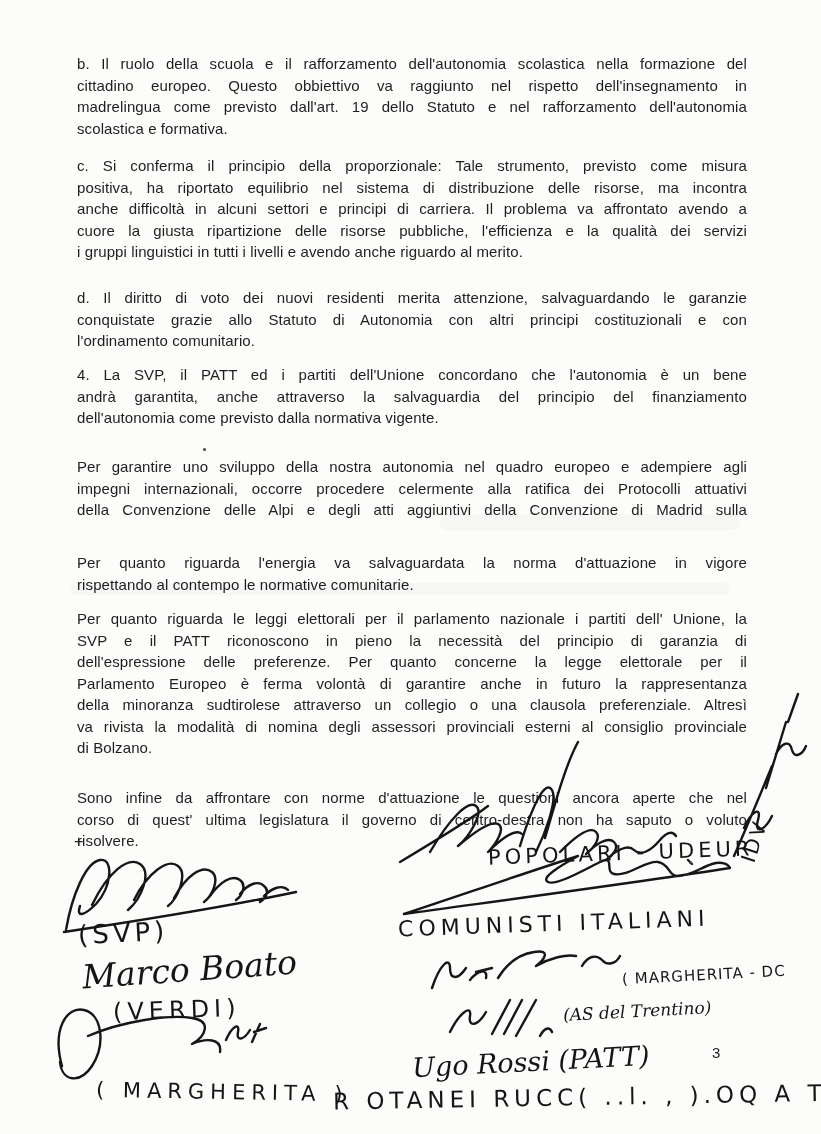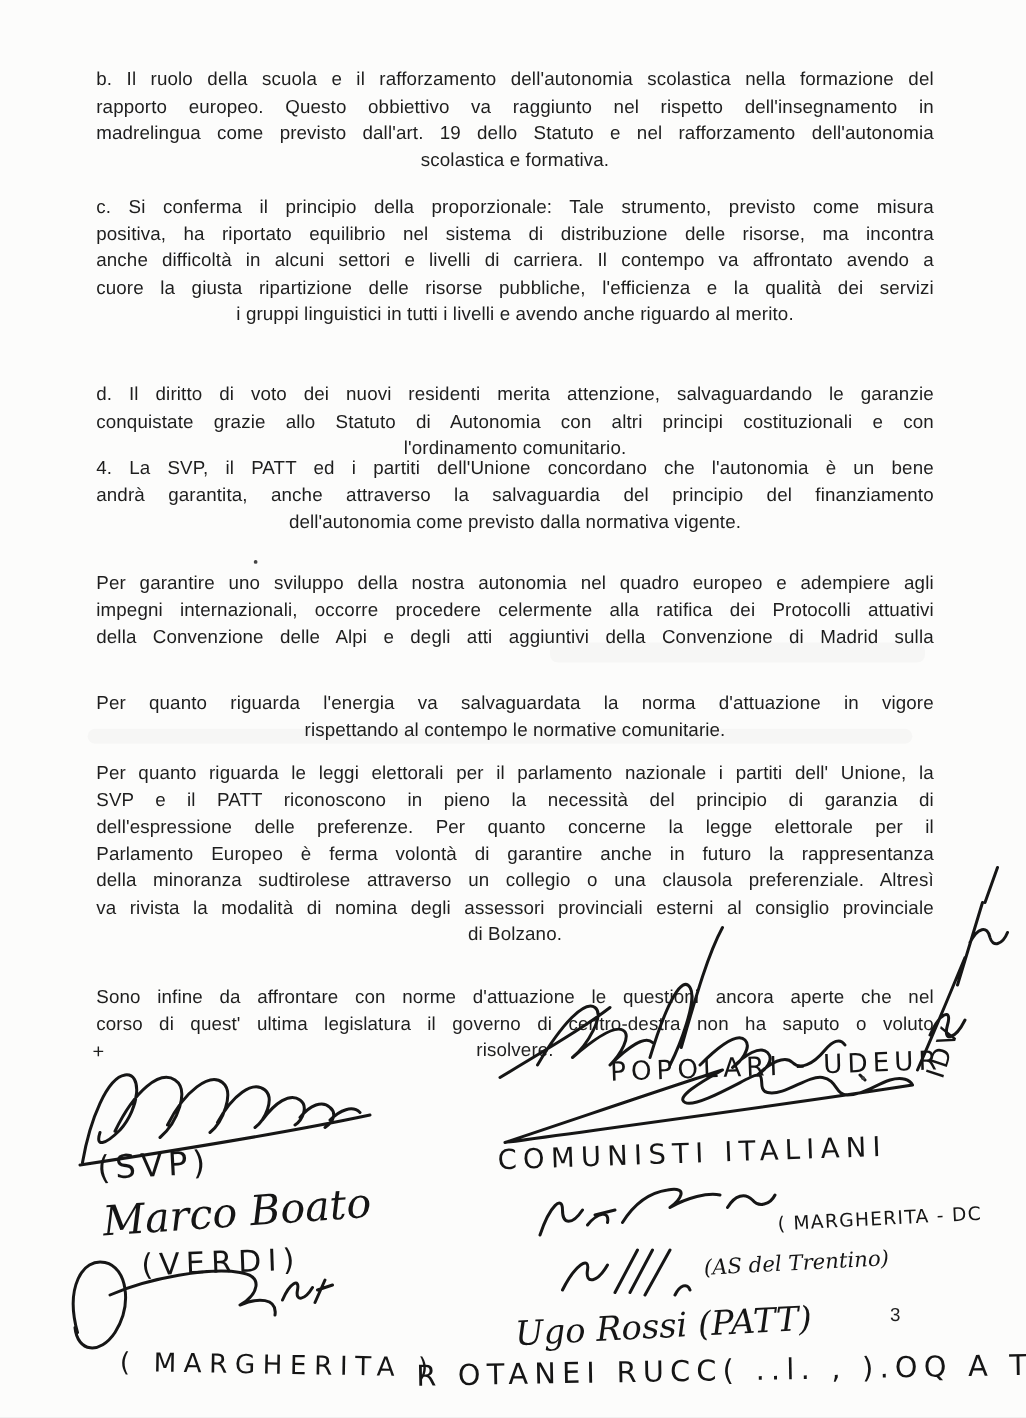--- a/index.html
+++ b/index.html
@@ -7,51 +7,51 @@
     position:relative;
     width:821px; height:1134px;
     margin:0 auto;
     background:#fcfcfb;
     overflow:hidden;
     font-family:"Liberation Sans", sans-serif;
     color:#1e1e1e;
   }
   .para { position:absolute; left:77px; width:670px; font-size:15px; line-height:21.5px; letter-spacing:0.1px; }
   .jl { text-align:justify; text-align-last:justify; white-space:normal; }
-  .ll { text-align:center; }
+  .ll { text-align:left; }
   .plus { position:absolute; left:74px; top:833px; font-size:16px; }
   .pagenum { position:absolute; left:712px; top:1044px; font-size:15px; }
   .hand { position:absolute; white-space:nowrap; color:#151515; font-family:"DejaVu Sans", sans-serif; }
   .script { font-family:"DejaVu Serif", serif; font-style:italic; }
   .sig-svg { position:absolute; left:0; top:0; width:821px; height:1134px; pointer-events:none; }
   .sig-svg path { fill:none; stroke:#161616; stroke-width:2.4; stroke-linecap:round; stroke-linejoin:round; }
   .speck { position:absolute; background:#444; border-radius:50%; }
   .smudge { position:absolute; background:rgba(0,0,0,0.025); border-radius:6px; }
 </style>
 </head>
 <body>
 
 <div class="page">
 
   <div class="para" style="top:53px">
     <div class="jl">b. Il ruolo della scuola e il rafforzamento dell'autonomia scolastica nella formazione del</div>
-    <div class="jl">rapporto europeo. Questo obbiettivo va raggiunto nel rispetto dell'insegnamento in</div>
+    <div class="jl">cittadino europeo. Questo obbiettivo va raggiunto nel rispetto dell'insegnamento in</div>
     <div class="jl">madrelingua come previsto dall'art. 19 dello Statuto e nel rafforzamento dell'autonomia</div>
     <div class="ll">scolastica e formativa.</div>
   </div>
 
   <div class="para" style="top:155px">
     <div class="jl">c. Si conferma il principio della proporzionale: Tale strumento, previsto come misura</div>
     <div class="jl">positiva, ha riportato equilibrio nel sistema di distribuzione delle risorse, ma incontra</div>
-    <div class="jl">anche difficoltà in alcuni settori e livelli di carriera. Il contempo va affrontato avendo a</div>
+    <div class="jl">anche difficoltà in alcuni settori e principi di carriera. Il problema va affrontato avendo a</div>
     <div class="jl">cuore la giusta ripartizione delle risorse pubbliche, l'efficienza e la qualità dei servizi</div>
     <div class="ll">i gruppi linguistici in tutti i livelli e avendo anche riguardo al merito.</div>
   </div>
 
-  <div class="para" style="top:305px">
+  <div class="para" style="top:287px">
     <div class="jl">d. Il diritto di voto dei nuovi residenti merita attenzione, salvaguardando le garanzie</div>
     <div class="jl">conquistate grazie allo Statuto di Autonomia con altri principi costituzionali e con</div>
     <div class="ll">l'ordinamento comunitario.</div>
   </div>
 
   <div class="para" style="top:364px">
     <div class="jl">4. La SVP, il PATT ed i partiti dell'Unione concordano che l'autonomia è un bene</div>
     <div class="jl">andrà garantita, anche attraverso la salvaguardia del principio del finanziamento</div>
     <div class="ll">dell'autonomia come previsto dalla normativa vigente.</div>
   </div>

